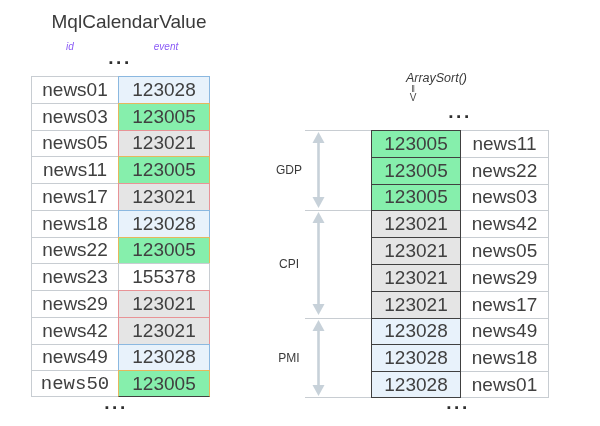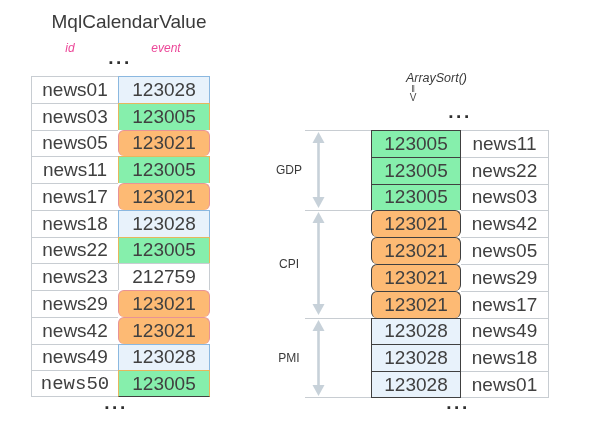--- a/index.html
+++ b/index.html
@@ -1,20 +1,20 @@
 <!DOCTYPE html>
 <html><head>
 <meta charset="utf-8">
 <style>
   html,body{margin:0;padding:0;background:#ffffff;font-family:"Liberation Sans",sans-serif;}
   .canvas{position:relative;width:600px;height:426px;background:#ffffff;overflow:hidden;}
   .title{position:absolute;top:11px;font-size:19px;color:#3a3a3a;text-align:center;white-space:nowrap;}
   #ltitle{left:31px;width:196px;}
   #rtitle{left:380px;width:160px;}
-  .colhdr{position:absolute;top:41px;font-style:italic;font-size:12px;color:#ec4899;text-align:center;}
+  .colhdr{position:absolute;top:41px;font-style:italic;font-size:10px;color:#8b5cf6;text-align:center;}
   #hdr-id{left:45px;width:50px;}
   #hdr-event{left:136px;width:60px;}
   .dots{position:absolute;font-weight:700;font-size:19px;letter-spacing:2.5px;color:#2e2e2e;width:60px;text-align:center;line-height:19px;}
   #dots-lt{left:90px;top:48px;}
   #dots-lb{left:86px;top:393px;}
   #dots-rt{left:430px;top:102px;}
   #dots-rb{left:428px;top:393px;}
   .annotation{position:absolute;left:367px;top:71px;width:100px;text-align:right;font-style:italic;font-size:12.5px;color:#3a3a3a;}
   .sortsym{position:absolute;left:404px;top:86px;width:18px;text-align:center;color:#4a4a4a;}
   .sortsym .s1{font-size:9px;line-height:7px;}
@@ -23,21 +23,21 @@
   #left-table{position:absolute;left:31px;top:76px;width:179px;}
   .lrow{display:flex;height:26.75px;}
   .cell{box-sizing:border-box;font-size:19px;color:#404040;text-align:center;display:flex;align-items:center;justify-content:center;}
   .lid{width:87px;border-left:1px solid #c8cdd2;border-top:1px solid #c8cdd2;background:#ffffff;}
   .lrow:last-child .lid{border-bottom:1px solid #c8cdd2;font-family:Liberation Mono, monospace;}
   .lev{width:92px;border:1px solid;border-bottom:none;}
   .lrow:last-child .lev{border-bottom:1px solid;}
   
   .blue{background:#e8f2fb;border-color:#8bb8e0;text-align:right;}
   .yellow{background:#86efac;border-color:#e6b75d;}
-  .pink{background:#fdba74;border-color:#e89396;border-radius:6px;}
+  .pink{background:#e5e5e5;border-color:#e89396;}
   .plain{background:#ffffff;border-color:#c8cdd2;}
   
   #right-table{position:absolute;left:305px;top:130px;width:244px;height:268px;}
   .hline{position:absolute;left:0;width:67px;height:1px;background:#c8cdd2;}
   .rrows{position:absolute;left:66px;top:0;}
   .rrow{display:flex;height:26.8px;}
   .rev{width:90px;border:1px solid;border-bottom:none;}
   .rev.last{border-bottom:1px solid;}
   .rid{width:88px;background:#ffffff;border-right:1px solid #c8cdd2;border-top:1px solid #c8cdd2;}
   .rid.last{border-bottom:1px solid #c8cdd2;}
@@ -88,21 +88,21 @@
       <div class="lrow">
         <div class="cell lid">news18</div>
         <div class="cell lev blue">123028</div>
       </div>
       <div class="lrow">
         <div class="cell lid">news22</div>
         <div class="cell lev yellow">123005</div>
       </div>
       <div class="lrow">
         <div class="cell lid">news23</div>
-        <div class="cell lev plain">212759</div>
+        <div class="cell lev plain">155378</div>
       </div>
       <div class="lrow">
         <div class="cell lid">news29</div>
         <div class="cell lev pink">123021</div>
       </div>
       <div class="lrow">
         <div class="cell lid">news42</div>
         <div class="cell lev pink">123021</div>
       </div>
       <div class="lrow">

